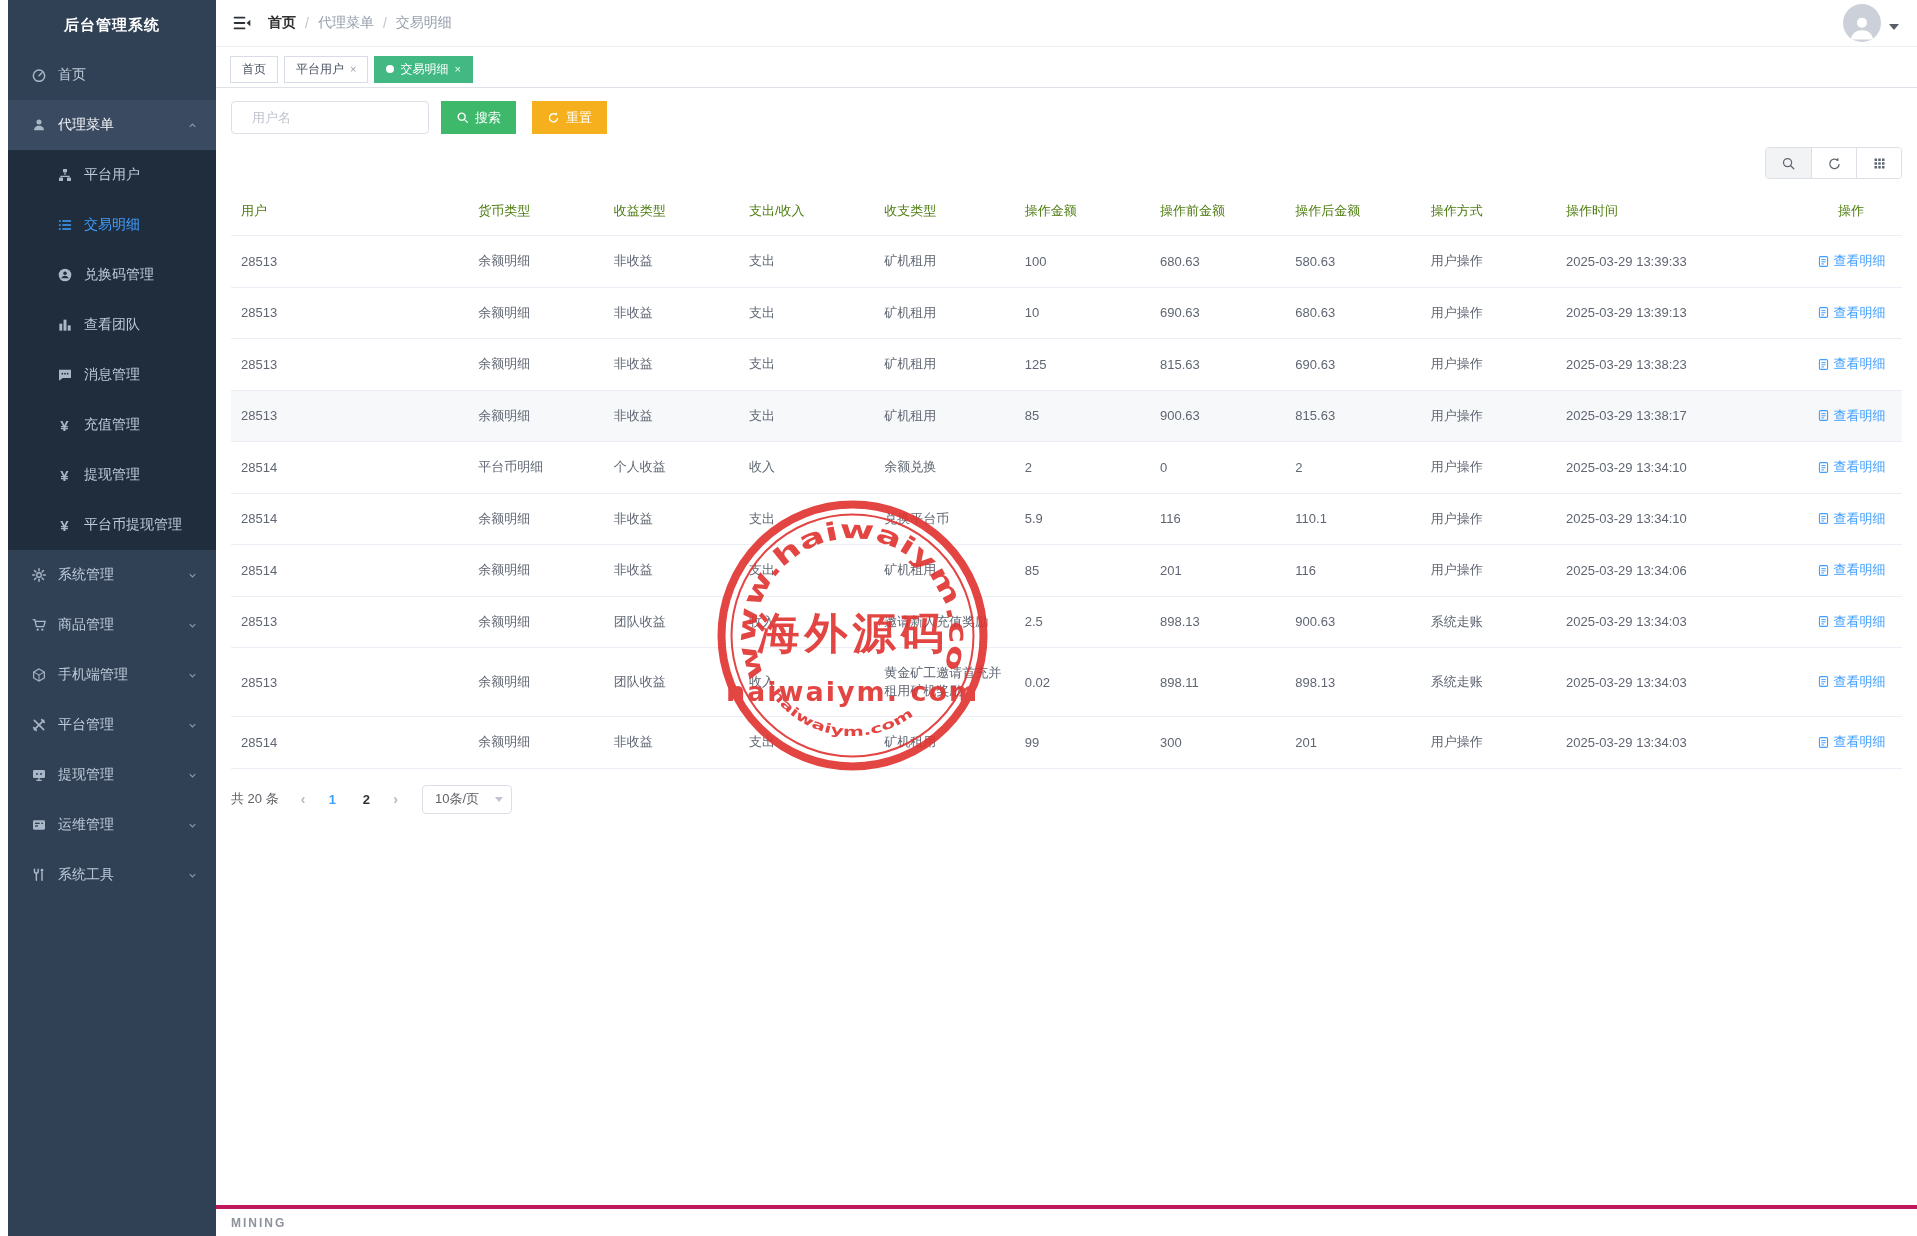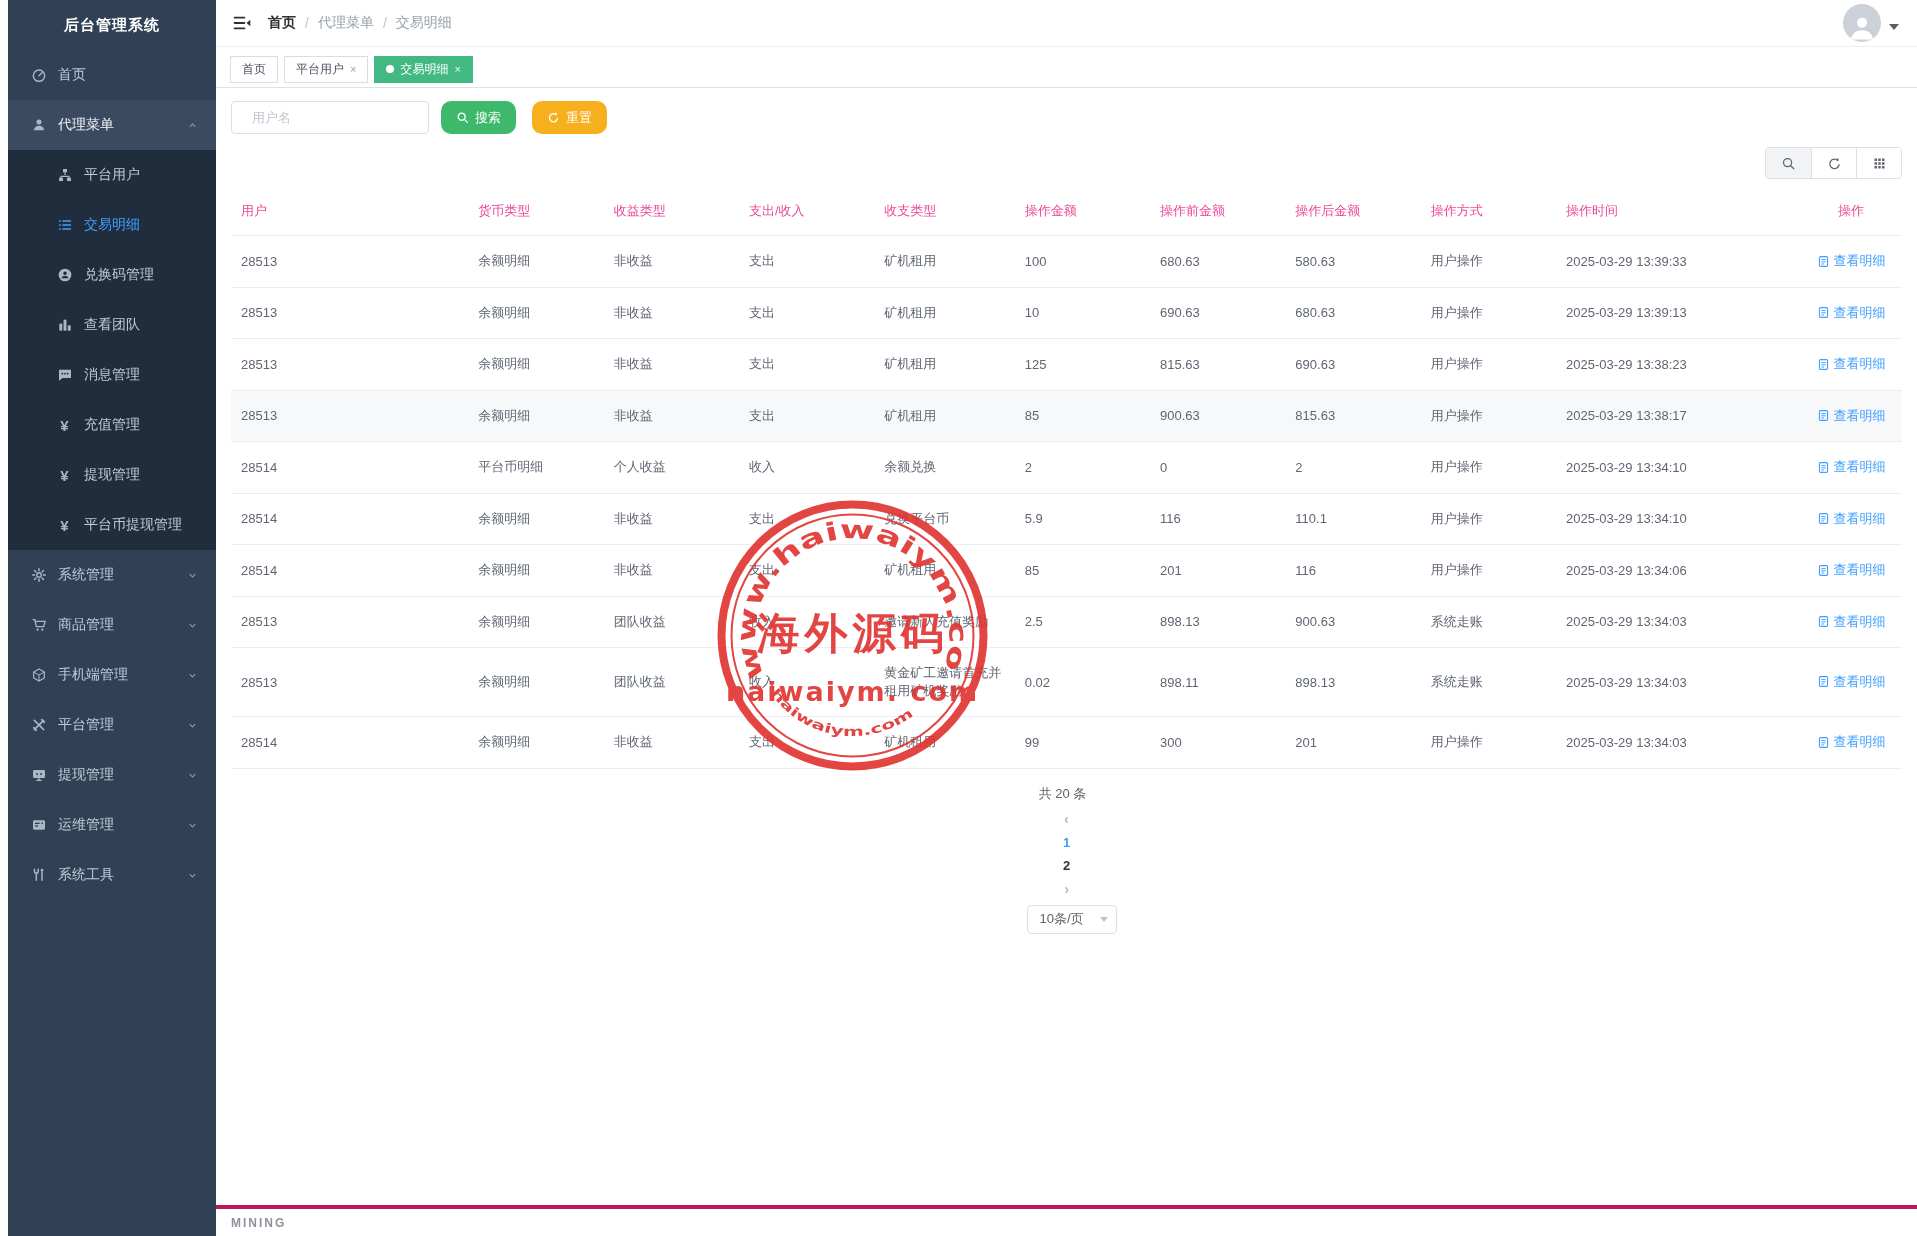--- a/index.html
+++ b/index.html
@@ -44,41 +44,41 @@
   .tab { height:27px; display:inline-flex; align-items:center; padding:0 11px; border:1px solid #d8dce5; background:#fff; color:#495060; font-size:12px; cursor:pointer; gap:6px; }
   .tab .close { font-size:11px; color:#9aa0aa; }
   .tab.active { background:var(--accent-green); border-color:var(--accent-green); color:#fff; }
   .tab.active .close { color:#eafff3; }
   .tab .dot { width:8px; height:8px; border-radius:50%; background:#fff; display:inline-block; }
 
   .content { flex:1; padding:13px 15px; position:relative; background:#fff; }
   .search-row { display:flex; align-items:center; }
   .search-input { width:198px; height:33px; border:1px solid #dcdfe6; border-radius:4px; padding:0 20px; font-size:13px; color:#606266; outline:none; font-family:inherit; }
   .search-input::placeholder { color:#bfc4cc; }
-  .btn { height:33px; border:none; border-radius:10px; color:#fff; font-size:13px; padding:0 15px; display:inline-flex; align-items:center; gap:6px; cursor:pointer; font-family:inherit; }
+  .btn { height:33px; border:none; border-radius:0; color:#fff; font-size:13px; padding:0 15px; display:inline-flex; align-items:center; gap:6px; cursor:pointer; font-family:inherit; }
   .btn svg { width:13px; height:13px; }
   .btn-search { background:var(--button-green); margin-left:12px; }
   .btn-reset { background:var(--button-orange); margin-left:16px; }
 
   .toolbar-row { display:flex; justify-content:flex-end; margin-top:13px; }
   .btn-group { display:flex; border:1px solid #dcdfe6; border-radius:4px; overflow:hidden; }
   .tool-btn { width:45px; height:30px; background:#fff; border:none; border-left:1px solid #dcdfe6; display:flex; align-items:center; justify-content:center; color:#5f6670; cursor:pointer; }
   .tool-btn:first-child { border-left:none; }
   .tool-btn.pressed { background:#f2f3f5; }
   .tool-btn svg { width:15px; height:15px; }
 
   table { width:100%; border-collapse:collapse; margin-top:8px; table-layout:fixed; }
-  th { text-align:left; font-weight:400; color:#ec4899; font-size:13px; padding:15px 10px; border-bottom:1px solid #ebeef5; }
+  th { text-align:left; font-weight:400; color:#4d7c0f; font-size:13px; padding:15px 10px; border-bottom:1px solid #ebeef5; }
   td { color:#5f6672; font-size:13px; padding:16px 10px; border-bottom:1px solid #ebeef5; word-break:break-all; }
   tr.hl td { background:#f7f8fa; }
   th.op-col, td.op-cell { text-align:center; }
   .detail-link { color:var(--link-blue); text-decoration:none; display:inline-flex; align-items:center; gap:4px; cursor:pointer; white-space:nowrap; }
   .detail-link svg { width:13px; height:13px; }
 
-  .pagination { display:flex; align-items:center; margin-top:16px; font-size:13px; color:#606266; gap:8px;flex-direction:column; }
+  .pagination { display:flex; align-items:center; margin-top:16px; font-size:13px; color:#606266; gap:8px; }
   .pg-total { margin-right:8px; }
   .pg-arrow { color:#b4b8bf; font-size:14px; padding:0 6px; cursor:pointer; font-weight:bold; }
   .pg-num { min-width:26px; text-align:center; cursor:pointer; font-weight:600; color:#303133; }
   .pg-num.active { color:var(--link-blue); }
   .pg-size { margin-left:10px; width:90px; height:29px; border:1px solid #dcdfe6; border-radius:4px; display:flex; align-items:center; justify-content:space-between; padding:0 8px 0 12px; color:#606266; cursor:pointer; }
   .pg-size .caret { width:0; height:0; border-left:4px solid transparent; border-right:4px solid transparent; border-top:5px solid #c0c4cc; }
 
   .footer { height:31px; border-top:4px solid #be185d; display:flex; align-items:center; padding-left:15px; color:#8d939c; font-size:12px; font-weight:600; letter-spacing:2px; background:#fff; }
 
   

